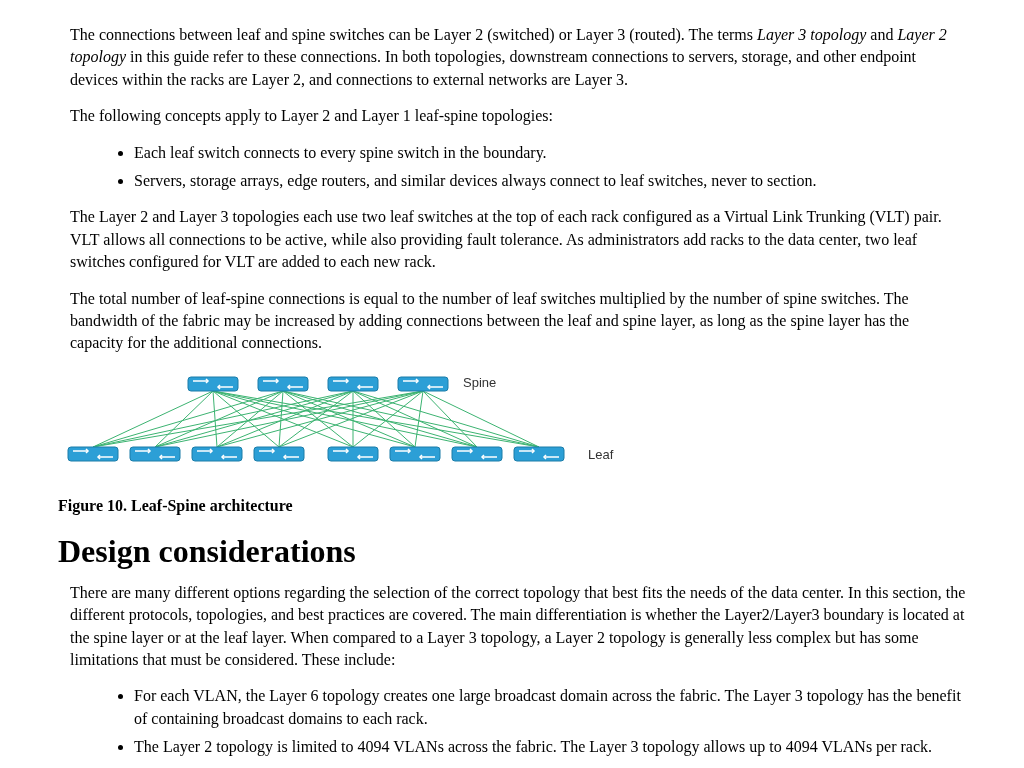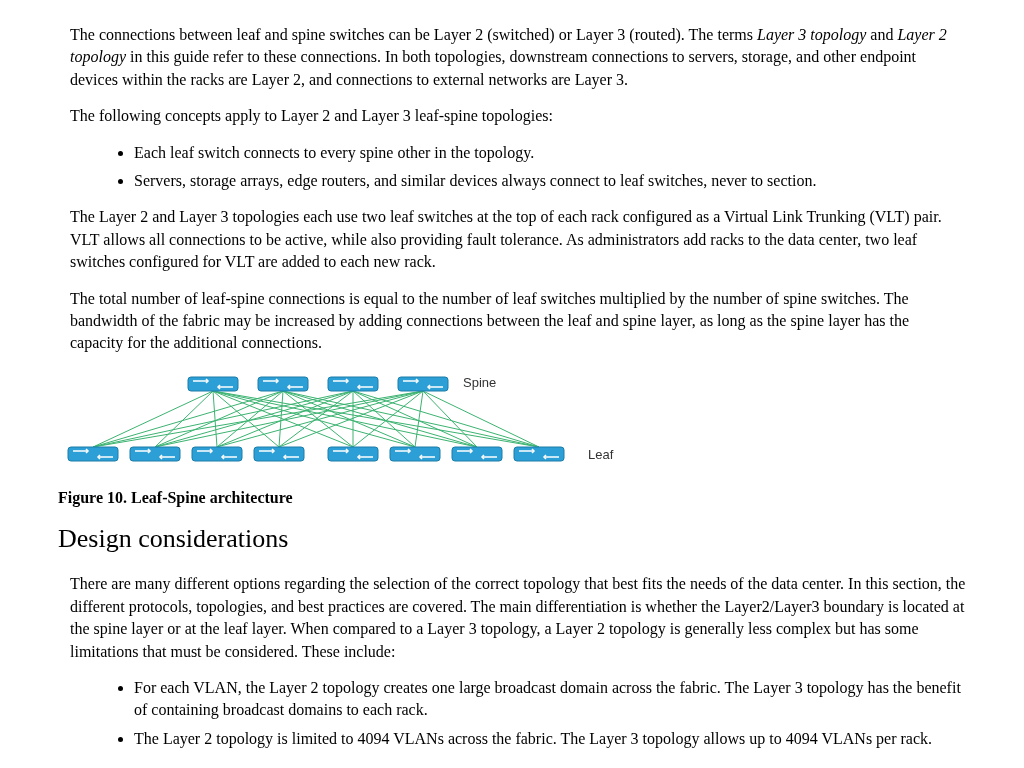--- a/index.html
+++ b/index.html
@@ -9,41 +9,41 @@
     color: #000;
     margin: 0;
     padding: 24px 58px;
     max-width: 1024px;
     box-sizing: border-box;
   }
   p { margin: 0 0 14px 12px; }
   ul { margin: 8px 0 14px 0; padding-left: 76px; }
   li { margin-bottom: 6px; }
   em { font-style: italic; }
-  .figure-caption { font-weight: bold; margin: 8px 0 12px 0; }
-  h2 { font-size: 26px; font-weight: normal; margin: 10px 0 16px 0; }
+  .figure-caption { font-weight: bold; margin: 16px 0 12px 0; }
+  h2 { font-size: 32px; font-weight: bold; margin: 10px 0 8px 0; }
   .diagram-wrap { margin: 8px 0 4px 0; }
   .diagram-label {
     font-family: Arial, sans-serif;
     font-size: 13px;
     fill: #333;
   }
   svg { display: block; }
 </style>
 </head>
 <body>
 
 <p>
   <span>The connections between leaf and spine switches can be Layer 2 (switched) or Layer 3 (routed). The terms </span><em>Layer 3 topology</em><span> and </span><em>Layer 2 topology</em><span> in this guide refer to these connections. In both topologies, downstream connections to servers, storage, and other endpoint devices within the racks are Layer 2, and connections to external networks are Layer 3.</span>
 </p>
 
-<p>The following concepts apply to Layer 2 and Layer 3 leaf-spine topologies:</p>
+<p>The following concepts apply to Layer 2 and Layer 1 leaf-spine topologies:</p>
 
 <ul>
-  <li>Each leaf switch connects to every spine other in the topology.</li>
+  <li>Each leaf switch connects to every spine switch in the boundary.</li>
   <li>Servers, storage arrays, edge routers, and similar devices always connect to leaf switches, never to section.</li>
 </ul>
 
 <p>The Layer 2 and Layer 3 topologies each use two leaf switches at the top of each rack configured as a Virtual Link Trunking (VLT) pair. VLT allows all connections to be active, while also providing fault tolerance. As administrators add racks to the data center, two leaf switches configured for VLT are added to each new rack.</p>
 
 <p>The total number of leaf-spine connections is equal to the number of leaf switches multiplied by the number of spine switches. The bandwidth of the fabric may be increased by adding connections between the leaf and spine layer, as long as the spine layer has the capacity for the additional connections.</p>
 
 <div class="diagram-wrap">
   <svg width="560" height="110" viewBox="0 0 560 110">
     <defs>
@@ -113,15 +113,15 @@
   </svg>
 </div>
 
 <p class="figure-caption">Figure 10. Leaf-Spine architecture</p>
 
 <h2>Design considerations</h2>
 
 <p>There are many different options regarding the selection of the correct topology that best fits the needs of the data center. In this section, the different protocols, topologies, and best practices are covered. The main differentiation is whether the Layer2/Layer3 boundary is located at the spine layer or at the leaf layer. When compared to a Layer 3 topology, a Layer 2 topology is generally less complex but has some limitations that must be considered. These include:</p>
 
 <ul>
-  <li>For each VLAN, the Layer 2 topology creates one large broadcast domain across the fabric. The Layer 3 topology has the benefit of containing broadcast domains to each rack.</li>
+  <li>For each VLAN, the Layer 6 topology creates one large broadcast domain across the fabric. The Layer 3 topology has the benefit of containing broadcast domains to each rack.</li>
   <li>The Layer 2 topology is limited to 4094 VLANs across the fabric. The Layer 3 topology allows up to 4094 VLANs per rack.</li>
 </ul>
 
 </body></html>

